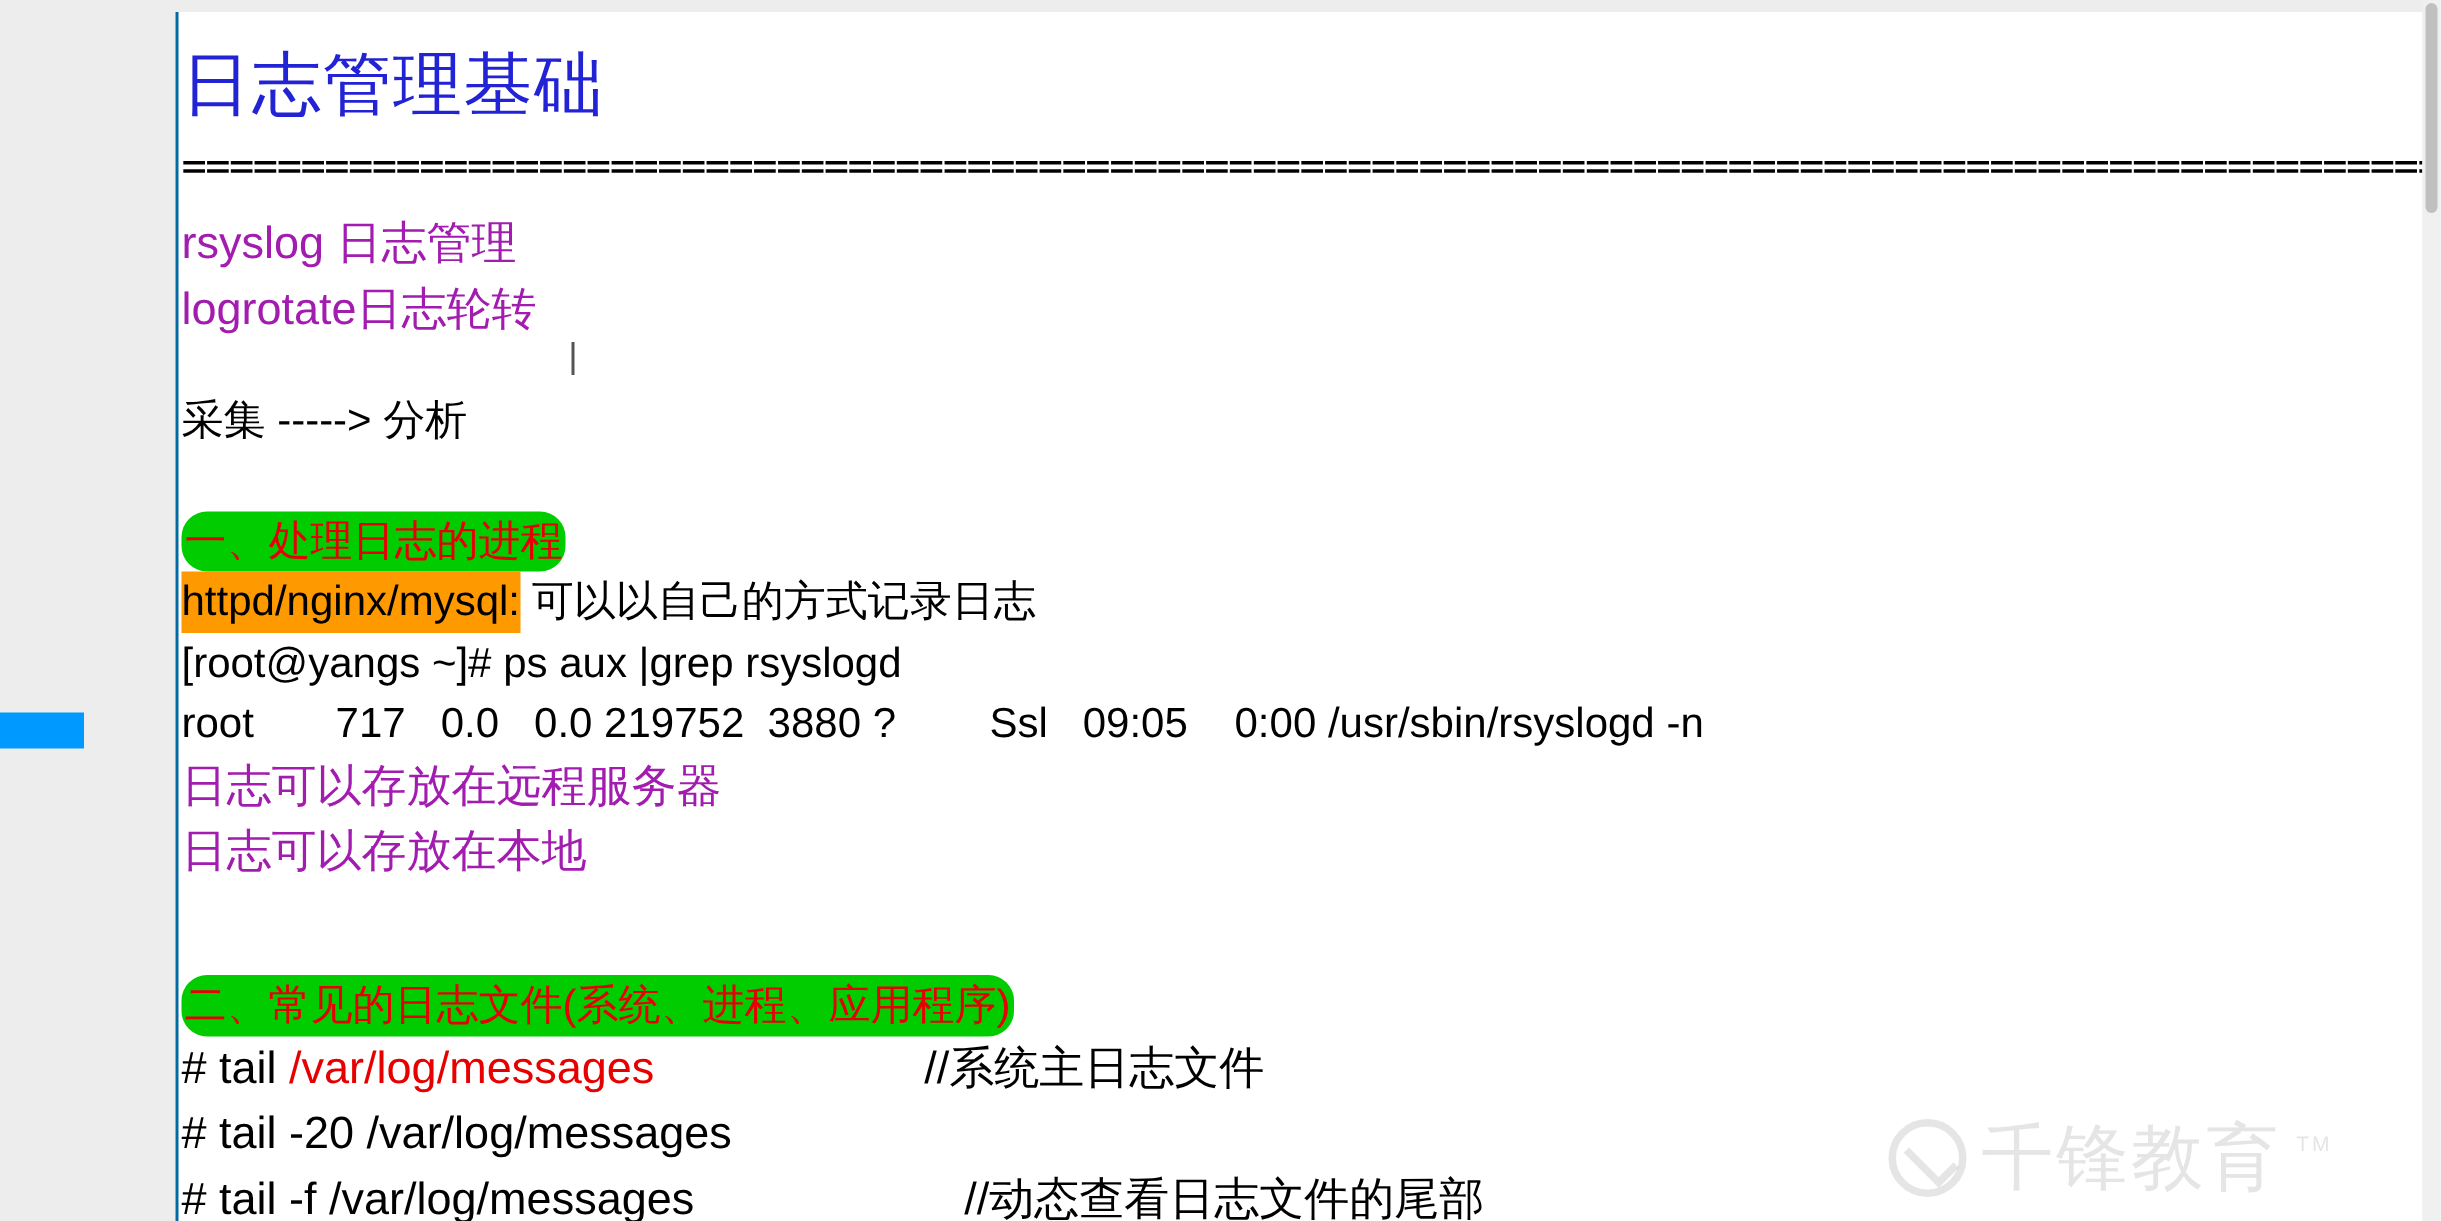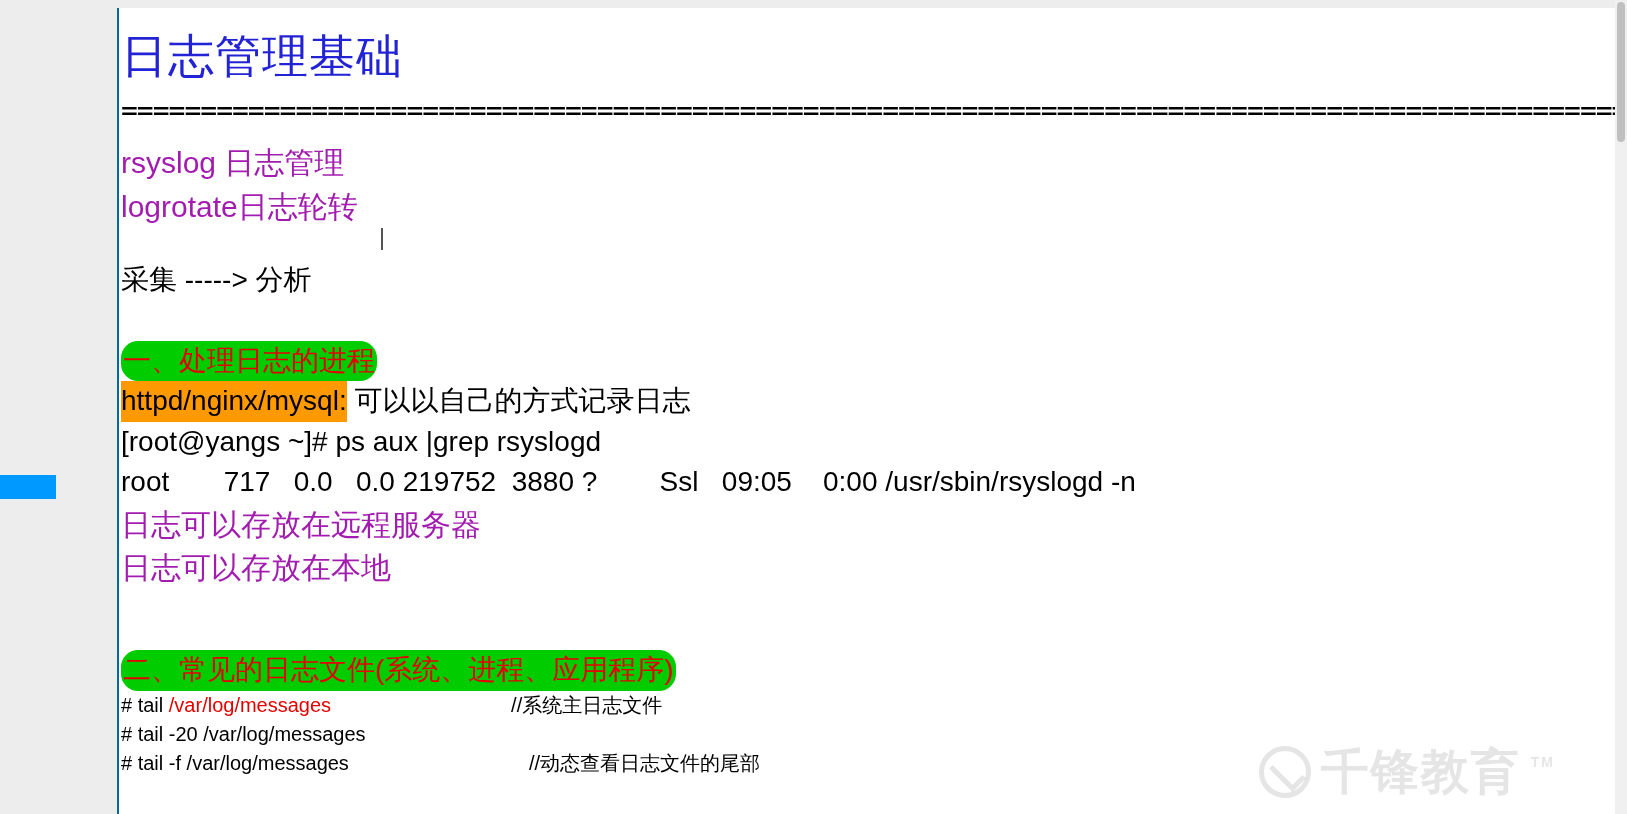--- a/index.html
+++ b/index.html
@@ -107,21 +107,21 @@
     }
     .cursor-mark {
       display: inline-block;
       width: 2px;
       height: 22px;
       background: #555;
       vertical-align: middle;
       margin-left: 260px;
     }
     .cmd-row {
-      font-size: 20px;
+      font-size: 30px;
       color: #000;
       line-height: 1.45;
     }
     .cmd-comment {
       display: inline-block;
       margin-left: 180px;
     }
     .scroll-track {
       position: absolute;
       right: 0;
@@ -138,21 +138,21 @@
       height: 140px;
       background: #c0c0c0;
       border-radius: 4px;
     }
     .watermark {
       position: absolute;
       right: 60px;
       bottom: 10px;
       font-size: 48px;
       color: rgba(180,180,180,0.35);
-      font-weight: bold;
+      font-weight: normal;
       letter-spacing: 2px;
       display: flex;
       align-items: center;
       gap: 10px;
       justify-content: center;
     }
     .watermark-icon {
       width: 52px;
       height: 52px;
       border: 5px solid rgba(180,180,180,0.35);

